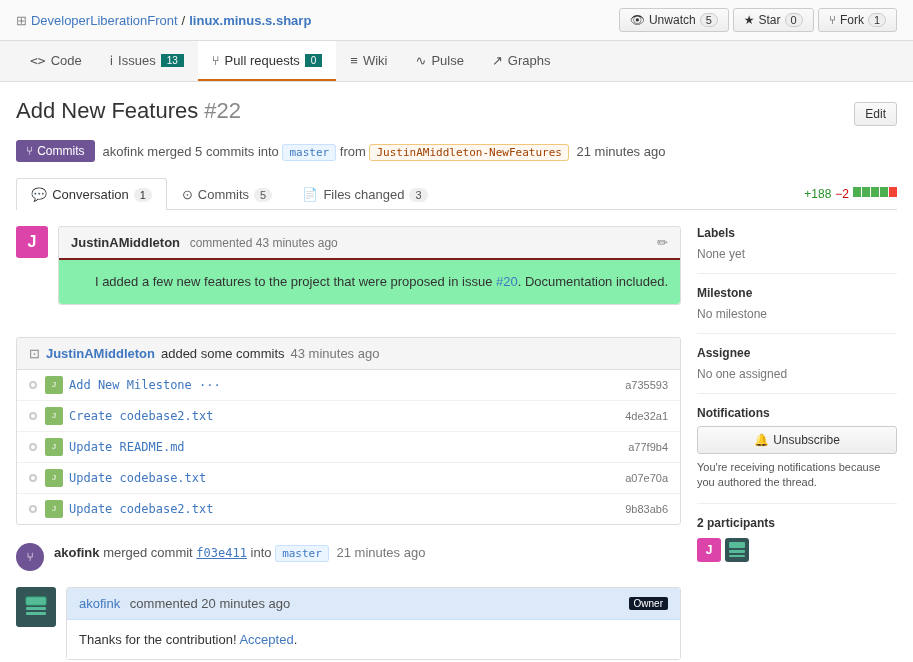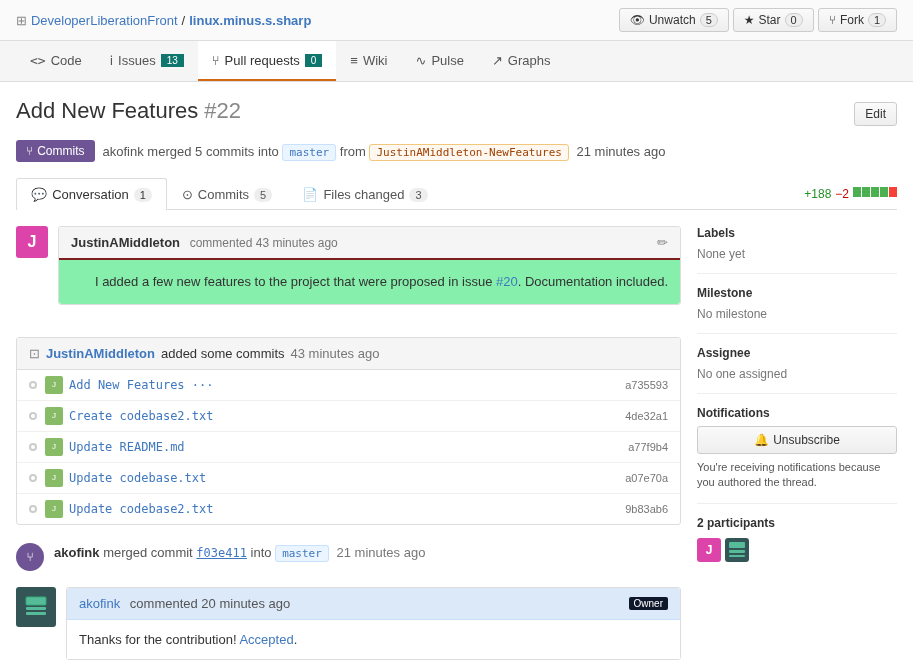--- a/index.html
+++ b/index.html
@@ -233,21 +233,21 @@
             <span class="author link-blue">JustinAMiddleton</span>
             <span>added some commits</span>
             <span style="color:#777;">43 minutes ago</span>
           </div>
           <div class="commit-list">
             <div class="commit-item">
               <div class="commit-dot"></div>
               <div class="commit-avatar">
                   <div class="avatar-sm">J</div>
                 </div>
-              <span class="commit-msg link-blue">Add New Features ···</span>
+              <span class="commit-msg link-blue">Add New Milestone ···</span>
               <span class="commit-hash">a735593</span>
             </div>
             <div class="commit-item">
               <div class="commit-dot"></div>
               <div class="commit-avatar">
                   <div class="avatar-sm">J</div>
                 </div>
               <span class="commit-msg link-blue">Create codebase2.txt</span>
               <span class="commit-hash">4de32a1</span>
             </div>

